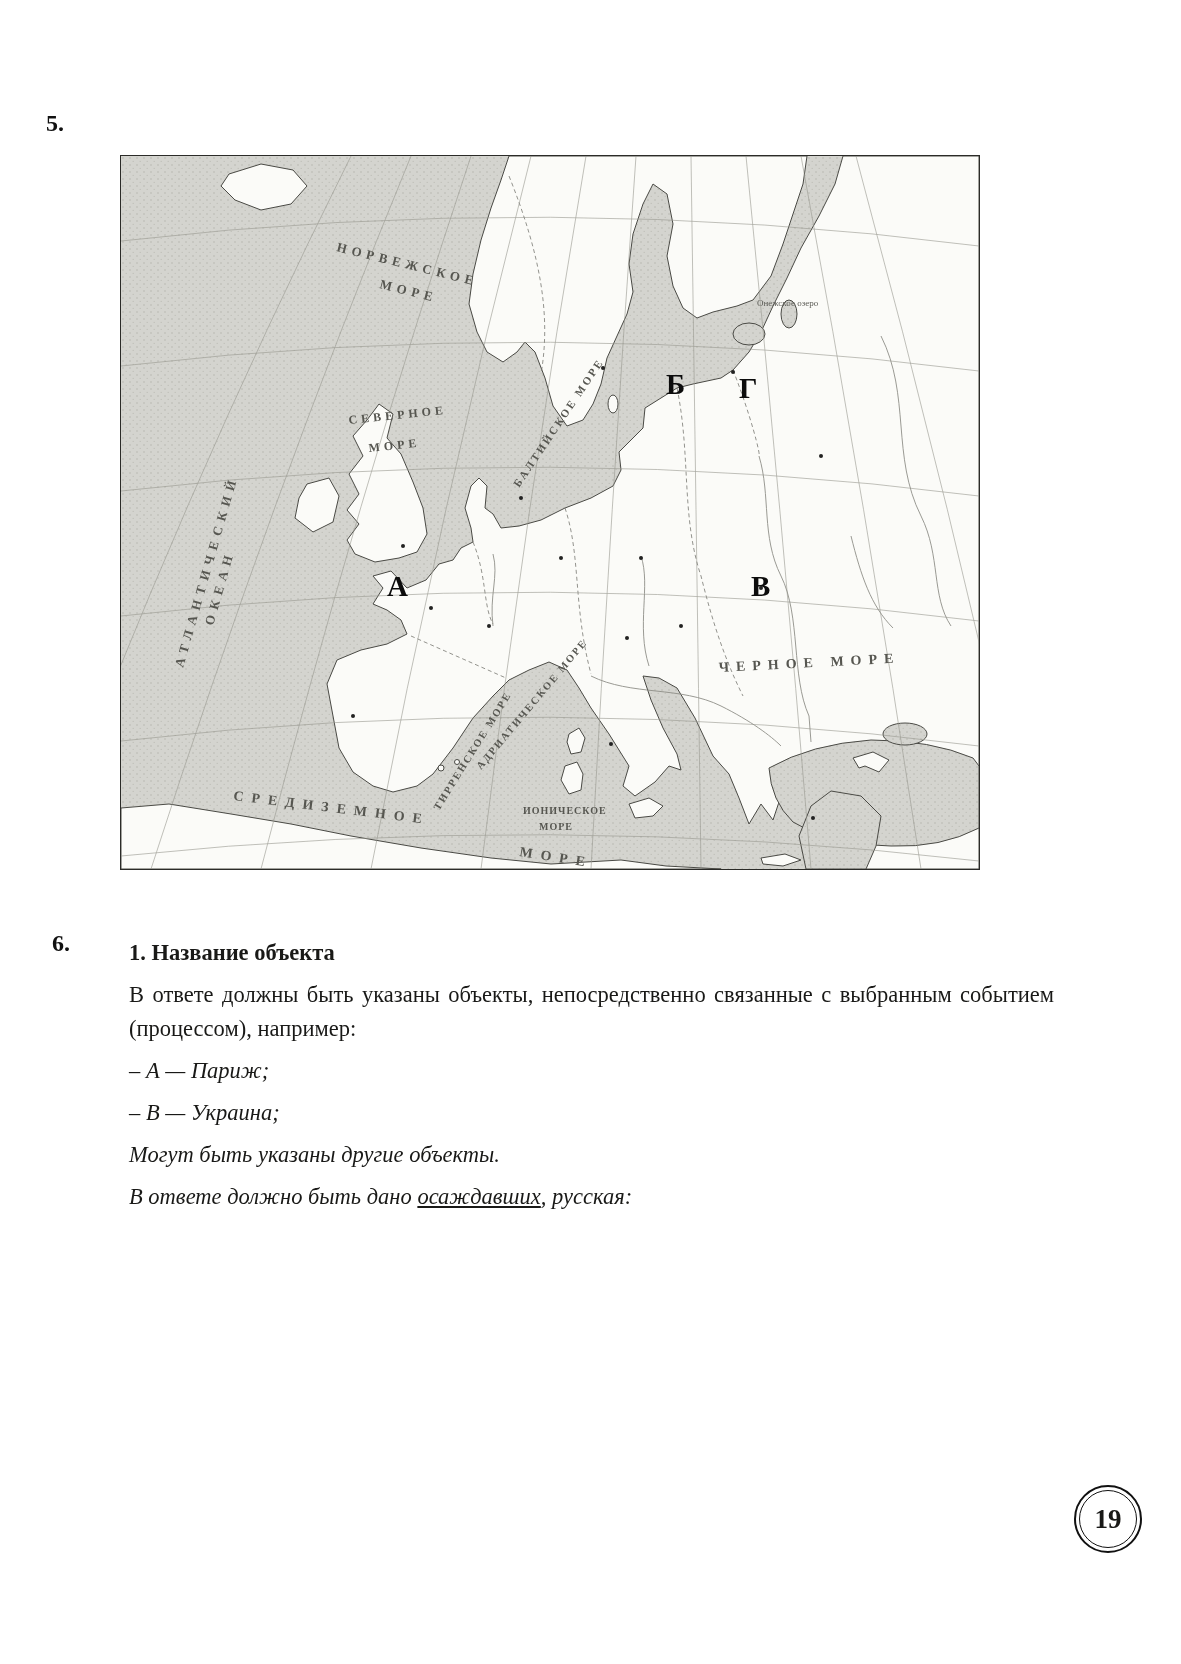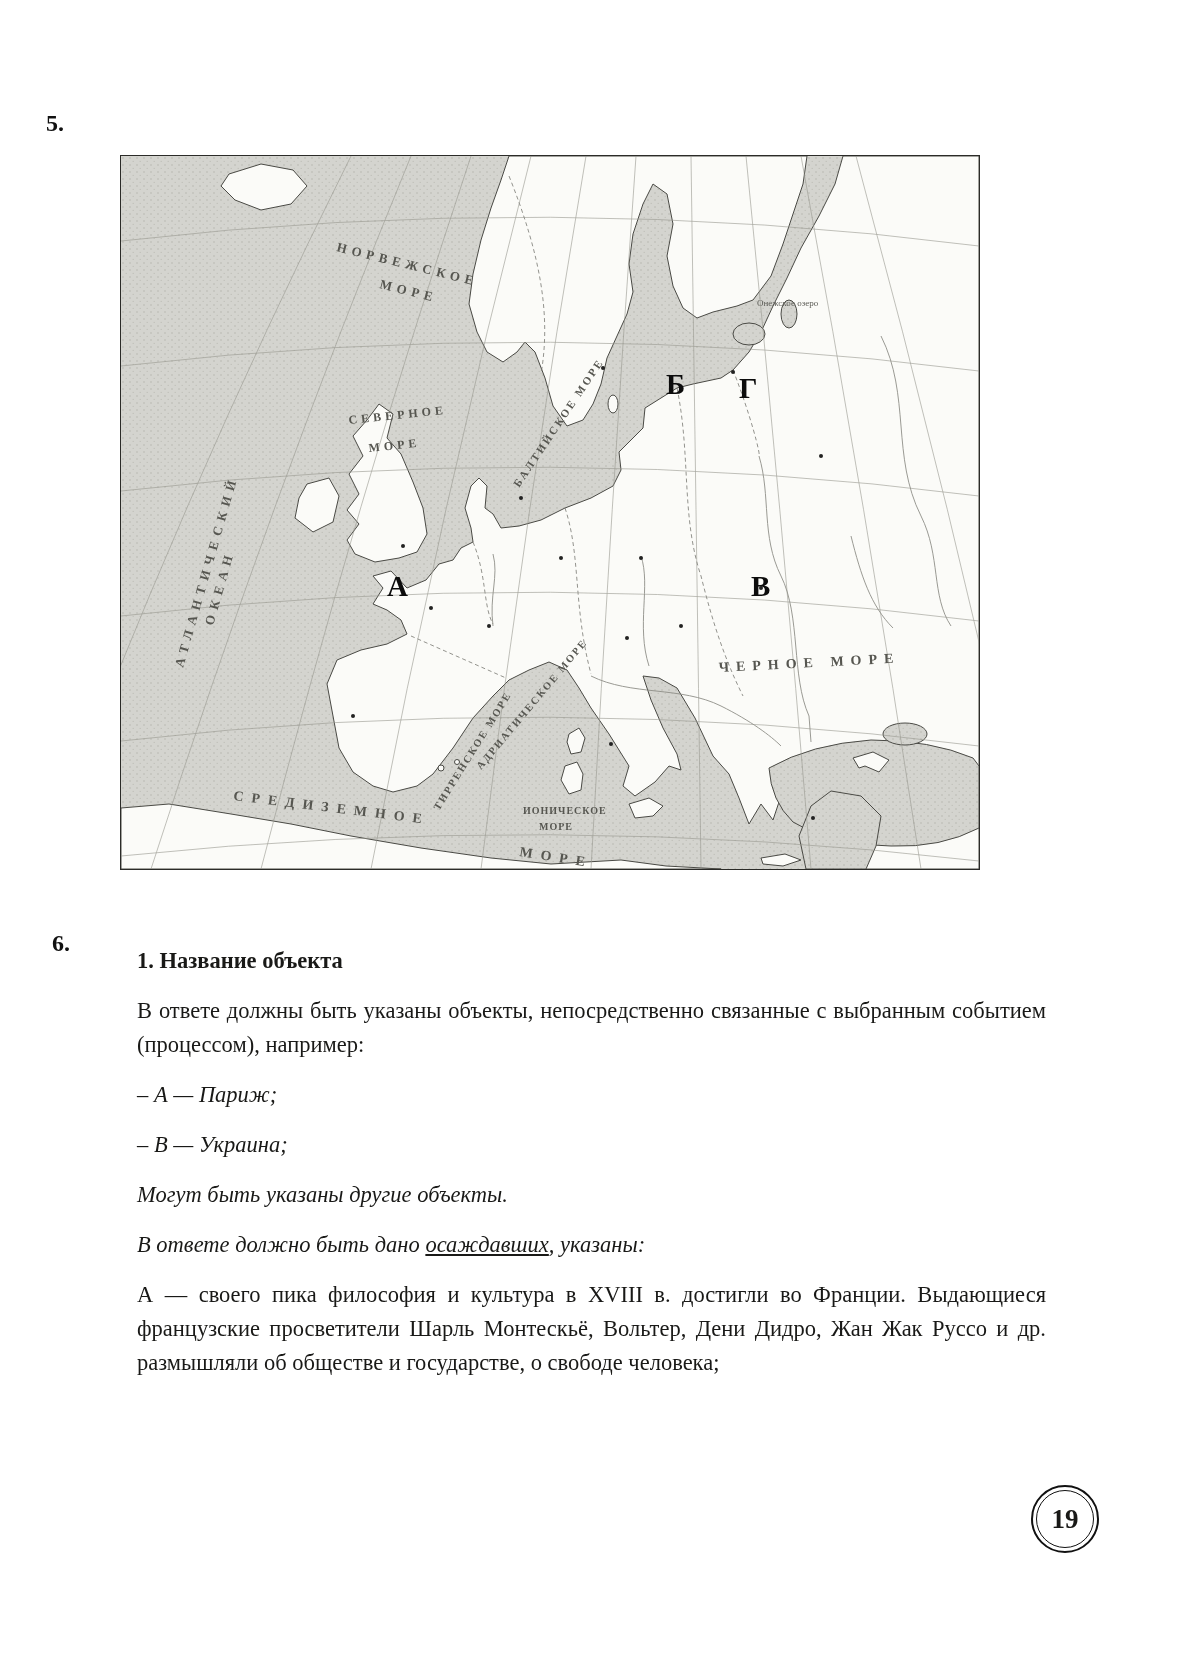--- a/index.html
+++ b/index.html
@@ -14,26 +14,26 @@
   #num6{left:52px;top:930px;}
   .map-frame{
     position:absolute;left:120px;top:155px;width:858px;height:713px;
     border:1.5px solid #2b2b28;box-sizing:content-box;background:#d6d6d1;
   }
   .map-frame svg{display:block;}
   .content{
     position:absolute;left:121px;top:928px;width:941px;
     font-size:22.5px;line-height:34px;text-align:justify;
   }
-  .content p{margin:16px;}
+  .content p{margin:8px;}
   .content .head{font-weight:bold;text-align:left;}
   .content .obj{text-align:left;font-style:italic;}
   .uline{text-decoration:underline;}
   .page-badge{
-    position:absolute;left:1031px;top:1485px;width:68px;height:68px;
+    position:absolute;left:1074px;top:1485px;width:68px;height:68px;
     border:2.5px solid #111;border-radius:50%;box-sizing:border-box;
     display:flex;align-items:center;justify-content:center;
   }
   .page-badge .inner{
     width:56px;height:56px;border:1.5px solid #111;border-radius:50%;
     display:flex;align-items:center;justify-content:center;
     font-weight:bold;font-size:27px;font-family:"Liberation Serif",serif;
   }
   text{font-family:"Liberation Serif",serif;}
   .sea-label{fill:#565650;font-weight:bold;}
@@ -194,19 +194,18 @@
 </div>
 
 <div class="item-num" id="num6">6.</div>
 
 <div class="content">
   <p class="head">1. Название объекта</p>
   <p>В ответе должны быть указаны объекты, непосредственно связанные с выбранным событием (процессом), например:</p>
   <p class="obj">– А — Париж;</p>
   <p class="obj">– В — Украина;</p>
   <p class="obj">Могут быть указаны другие объекты.</p>
-  <p class="obj"><span>В ответе должно быть дано </span><span class="uline">осаждавших</span><span>, указаны:</span></p>
-  <p>А — своего пика философия и культура в XVIII в. достигли во Франции. Выдающиеся французские просветители Шарль Монтескьё, Вольтер, Дени Дидро, Жан Жак Руссо и др. размышляли об обществе и государстве, о свободе человека;</p>
+  <p class="obj"><span>В ответе должно быть дано </span><span class="uline">осаждавших</span><span>, русская:</span></p>
 </div>
 
 <div class="page-badge">
   <div class="inner">19</div>
 </div>
 
 </body></html>

